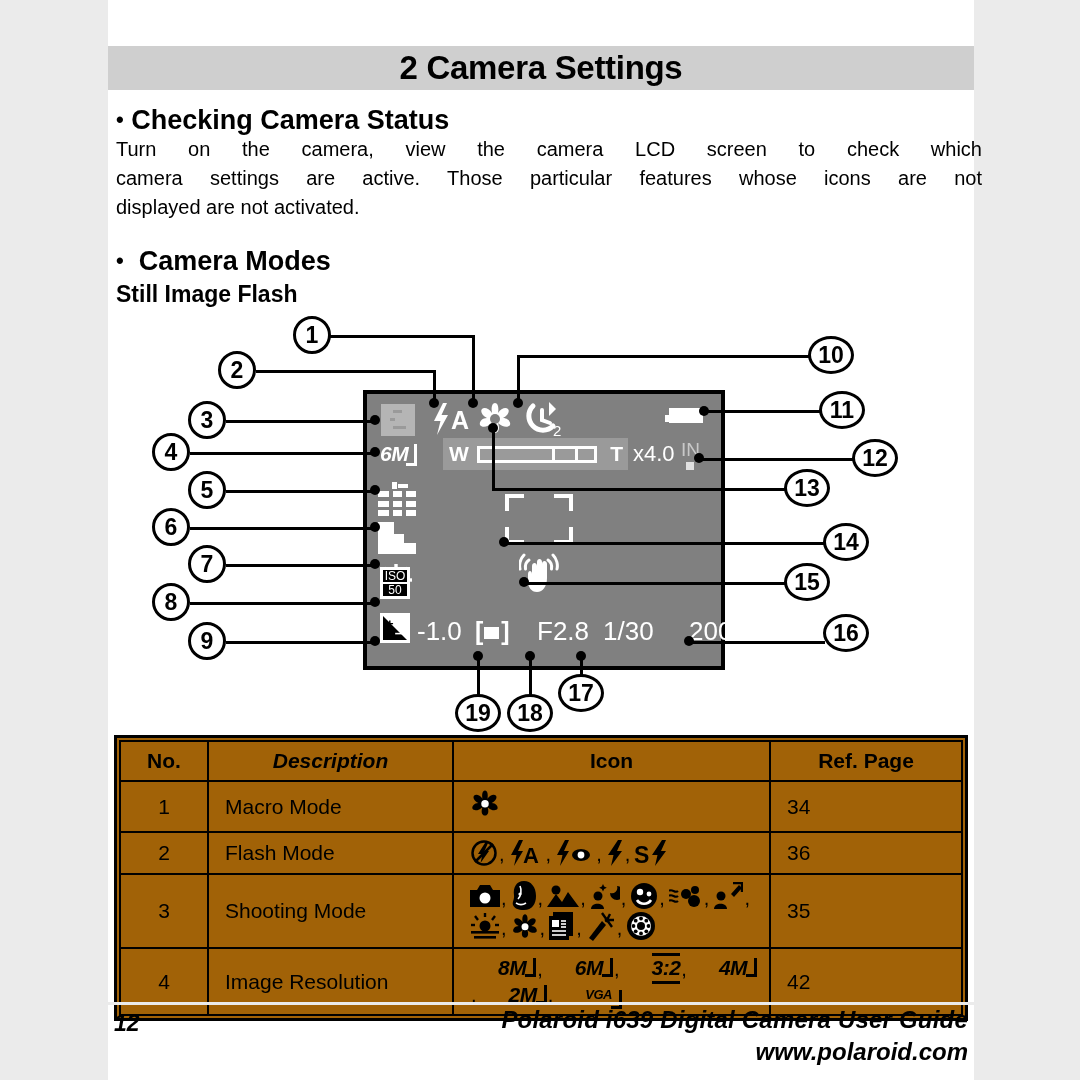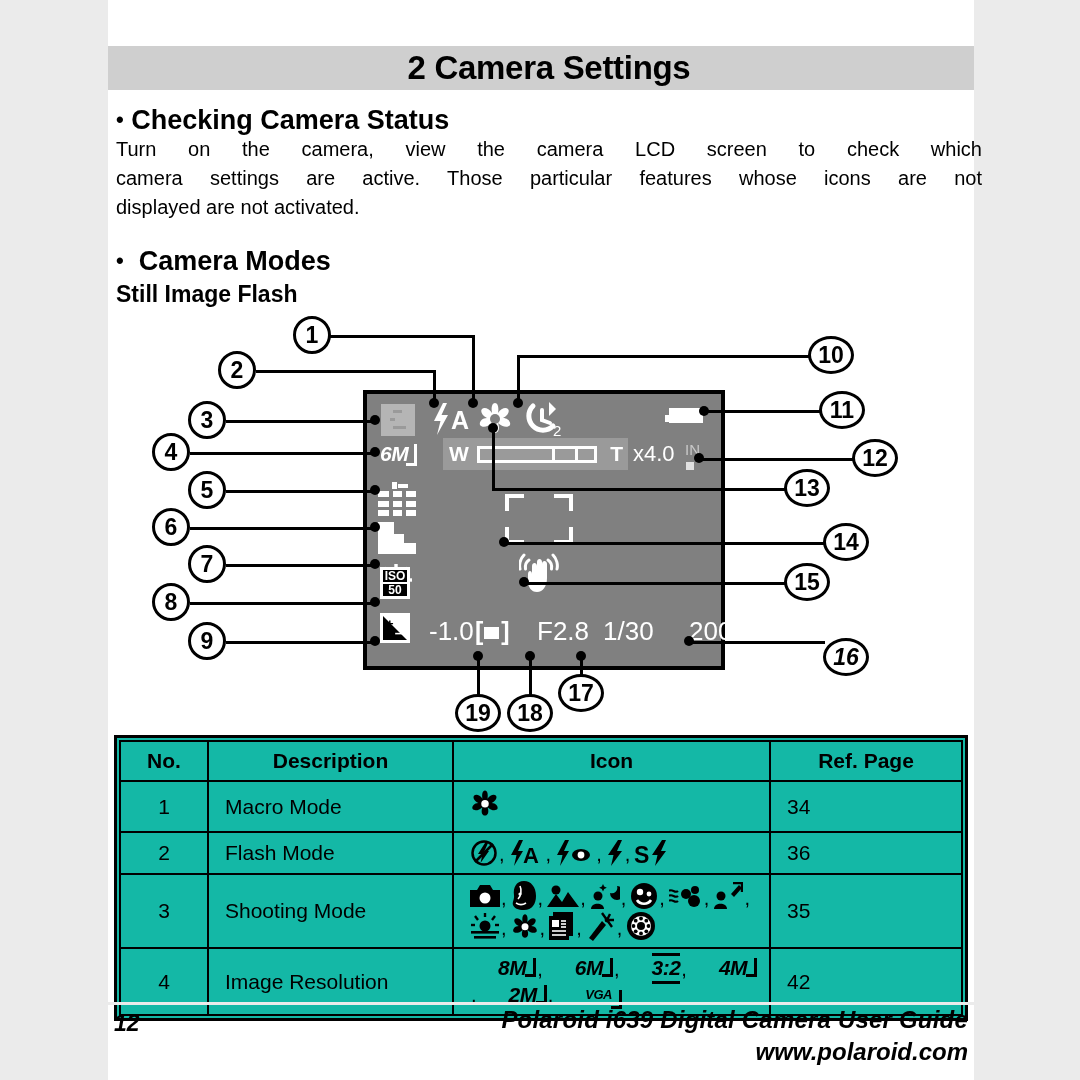--- a/index.html
+++ b/index.html
@@ -23,21 +23,20 @@
   
   .banner{
     position:absolute;left:0;top:46px;width:866px;height:44px;
     background:#cfcfcf;
   }
   .banner-title{
     position:absolute;left:0;top:48px;width:866px;height:40px;
     text-align:center;
     font-size:33px;font-weight:bold;letter-spacing:-0.3px;
     line-height:40px;
-    margin-left:8px;
   }
 
   
   .h-bullet{
     position:absolute;font-size:27px;font-weight:bold;
     line-height:30px;
     text-align:center;
   }
   .h-bullet .dot{font-size:22px;vertical-align:2px;}
   #h-checking{left:8px;top:105px;}
@@ -99,21 +98,21 @@
   .res-ico .tick{
     position:absolute;right:-9px;top:2px;width:8px;height:19px;
     border-right:3px solid #fff;border-bottom:3px solid #fff;
   }
 
   .iso-ico{
     position:absolute;left:13px;top:173px;width:30px;height:32px;
     border:3px solid #fff;background:#000;box-sizing:border-box;
     text-align:center;
   }
-  .iso-ico span{display:block;color:#fff;font-size:12px;font-weight:bold;line-height:12px;}
+  .iso-ico span{display:block;color:#fff;font-size:12px;font-weight:normal;line-height:12px;}
   .iso-ico .sep{height:2px;background:#fff;margin:0;}
 
   .ev-ico{
     position:absolute;left:13px;top:219px;width:30px;height:30px;
     border:3px solid #fff;background:#000;box-sizing:border-box;overflow:hidden;
   }
   .ev-ico .diag{
     position:absolute;left:-5px;top:-5px;width:44px;height:44px;background:#fff;
     transform:rotate(-45deg);transform-origin:0 0;
   }
@@ -136,65 +135,65 @@
   }
 
   .batt{
     position:absolute;right:18px;top:14px;width:34px;height:15px;
     border:3px solid #fff;box-sizing:border-box;background:#fff;
   }
   .batt:before{
     content:"";position:absolute;left:-7px;top:4px;width:4px;height:7px;background:#fff;
   }
   .in-ind{
-    position:absolute;right:21px;top:47px;color:#c8c8c8;font-size:15px;line-height:18px;
+    position:absolute;right:21px;top:47px;color:#c8c8c8;font-size:19px;line-height:18px;
   }
   .in-dot{position:absolute;right:27px;top:68px;width:8px;height:8px;background:#e0e0e0;}
 
   .focus{position:absolute;left:138px;top:100px;width:68px;height:50px;}
   .focus i{position:absolute;width:15px;height:13px;}
   .focus .tl2{left:0;top:0;border-left:4px solid #fff;border-top:4px solid #fff;}
   .focus .tr2{right:0;top:0;border-right:4px solid #fff;border-top:4px solid #fff;}
   .focus .bl2{left:0;bottom:0;border-left:4px solid #fff;border-bottom:4px solid #fff;}
   .focus .br2{right:0;bottom:0;border-right:4px solid #fff;border-bottom:4px solid #fff;}
 
   .shake{position:absolute;left:152px;top:158px;}
 
   .statusline{
     position:absolute;left:50px;right:0;top:222px;height:30px;
     color:#fff;font-size:26px;line-height:30px;
     letter-spacing:0px;
   }
-  .statusline .ev{position:absolute;left:12px;top:0;}
+  .statusline .ev{position:absolute;left:0;top:0;}
   .statusline .meter{position:absolute;left:58px;top:0;font-weight:bold;font-size:25px;letter-spacing:-1px;}
   .statusline .fn{position:absolute;left:120px;top:0;}
   .statusline .sp{position:absolute;left:186px;top:0;}
   .statusline .shots{position:absolute;left:272px;top:0;}
 
   
   .tbl-wrap{
     position:absolute;left:6px;top:735px;width:854px;
     border:3px solid #000;
     padding:2px;
     box-sizing:border-box;
-    background:#14b8a6;
+    background:#a16207;
   }
   table{border-collapse:collapse;width:100%;table-layout:fixed;}
   td,th{
     border:2px solid #000;
     text-align:center;
     vertical-align:middle;
     font-size:21px;
     padding:6px 4px;
   }
   th{font-weight:bold;font-size:21px;padding:7px 4px;}
   td.c-no{width:78px;}
   td.c-desc{width:235px;text-align:left;padding-left:16px;}
   th.c-no{width:78px;}
-  th.c-desc{width:235px;}
+  th.c-desc{width:235px;font-style:italic;}
   th.c-ref,td.c-ref{width:182px;}
   td.c-ref{text-align:left;padding-left:16px;}
   td.c-icon{text-align:left;padding-left:16px;font-size:25px;line-height:1.25;}
   .icoset{display:flex;flex-wrap:wrap;align-items:center;}
   .icoset .gl{display:inline-flex;align-items:center;}
   .sep-c{font-size:20px;margin:0 4px 0 1px;align-self:flex-end;}
   .resglyph{
     display:inline-block;position:relative;
     font-style:italic;font-weight:bold;font-size:21px;
     padding-right:10px;letter-spacing:-0.5px;margin-left:28px;
@@ -442,21 +441,21 @@
       <div class="cir" style="left:80px;top:235px;">7</div>
       <div class="cir" style="left:44px;top:273px;">8</div>
       <div class="cir" style="left:80px;top:312px;">9</div>
 
       <div class="cir wide" style="left:700px;top:26px;">10</div>
       <div class="cir wide" style="left:711px;top:81px;">11</div>
       <div class="cir wide" style="left:744px;top:129px;">12</div>
       <div class="cir wide" style="left:676px;top:159px;">13</div>
       <div class="cir wide" style="left:715px;top:213px;">14</div>
       <div class="cir wide" style="left:676px;top:253px;">15</div>
-      <div class="cir wide" style="left:715px;top:328px;font-style:italic;">16</div>
+      <div class="cir wide" style="left:715px;top:304px;">16</div>
 
       <div class="cir wide" style="left:347px;top:384px;">19</div>
       <div class="cir wide" style="left:399px;top:384px;">18</div>
       <div class="cir wide" style="left:450px;top:364px;">17</div>
     </div>
 
     <div class="tbl-wrap">
       <table>
         <thead>
           <tr>

